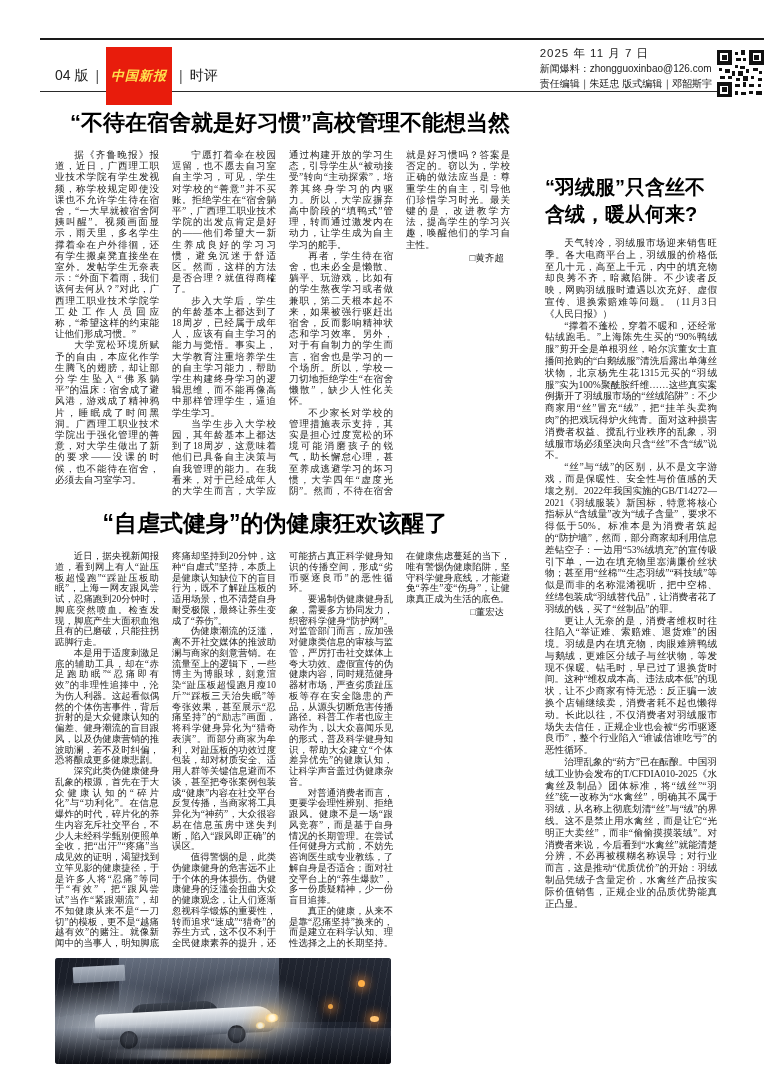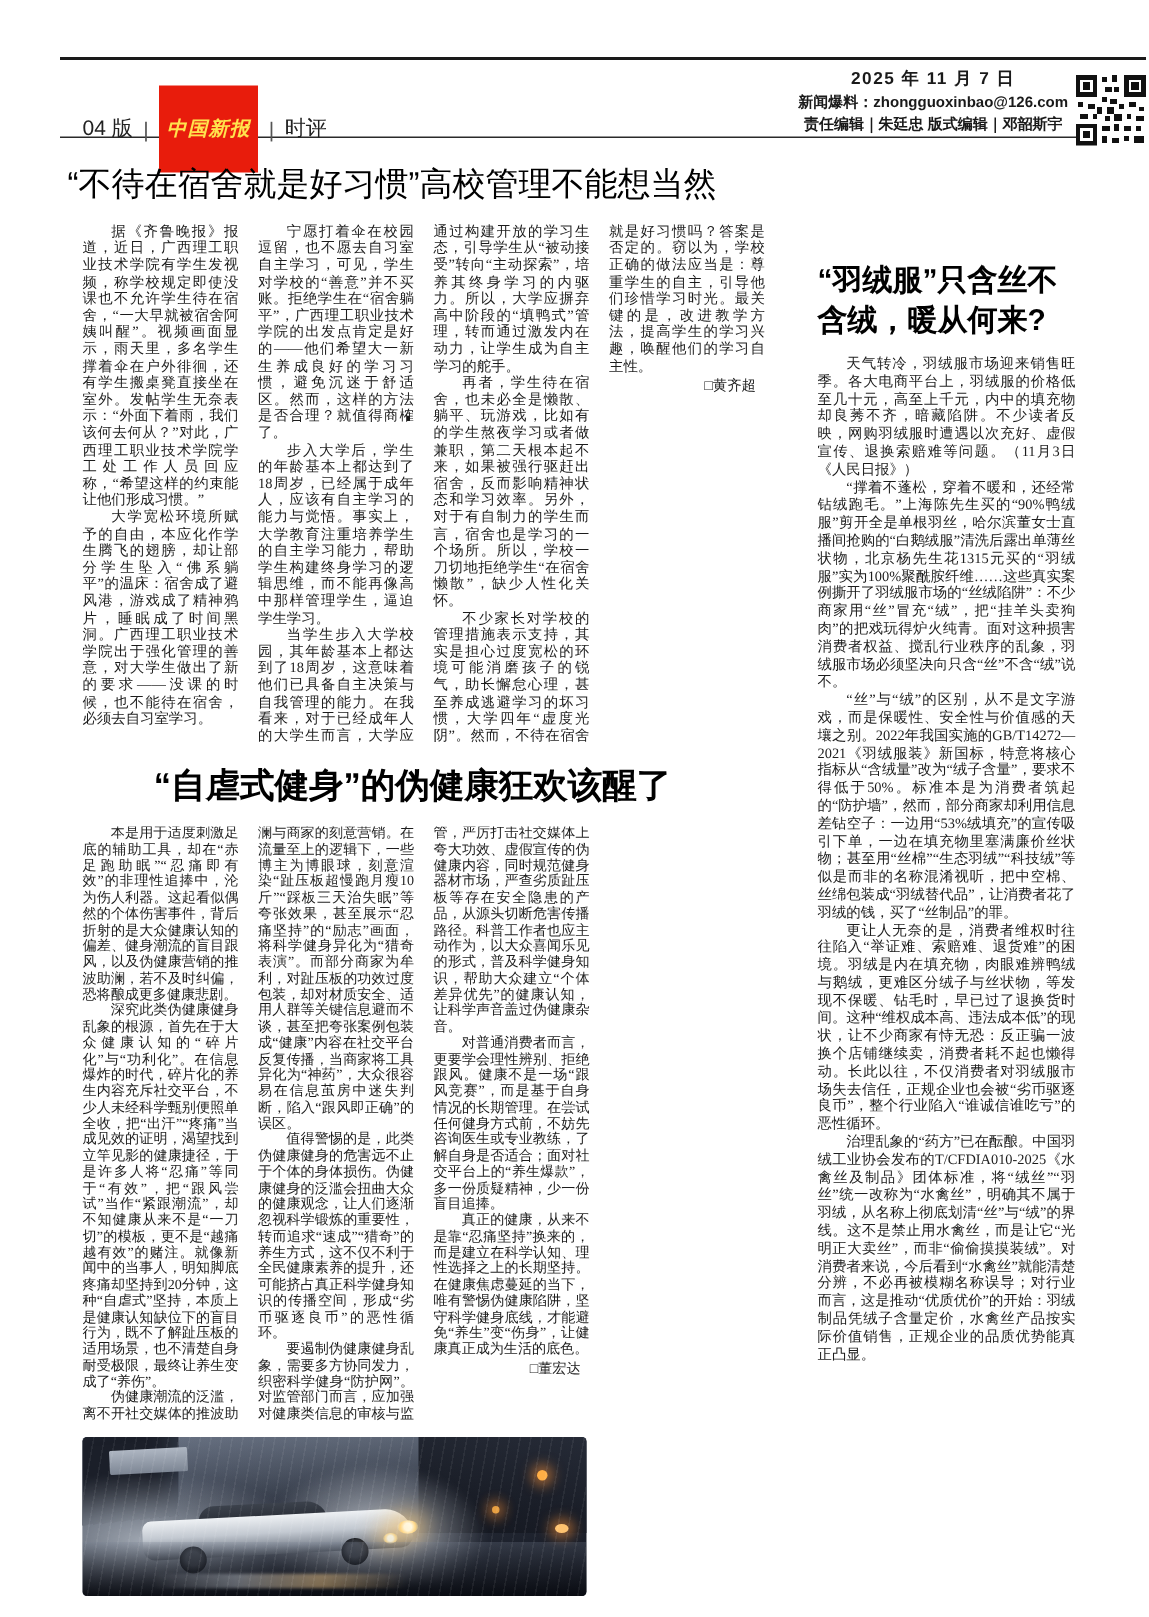--- a/index.html
+++ b/index.html
@@ -6,34 +6,34 @@
   html,body { background:#e9e9e9; }
   .page {
     position:relative; width:766px; height:1078px; margin:0 auto;
     background:#ffffff; color:#111; overflow:hidden;
     font-family:"Liberation Sans", sans-serif;
   }
   .rule { position:absolute; left:40px; width:724px; height:2px; background:#1a1a1a; }
   .rule.r2 { height:1px; background:#2a2a2a; }
 
   
-  .masthead { position:absolute; left:55px; top:57px; font-size:14px; color:#222;
+  .masthead { position:absolute; left:55px; top:47px; font-size:14px; color:#222;
     display:flex; align-items:center; gap:7px;text-align:center; }
   .brand { background:#e81c0c; color:#ffe34d; font-weight:bold; font-style:italic;
     padding:20px 5px; font-size:13px; letter-spacing:1px;
     font-family:"Liberation Serif", serif; }
   .mast-sep { color:#555; font-weight:normal; }
-  .hdr-right { position:absolute; right:54px; top:46px; text-align:center;
-    font-size:10px; font-weight:bold; color:#1a1a1a; line-height:15px; }
+  .hdr-right { position:absolute; right:54px; top:46px; text-align:left;
+    font-size:10px; font-weight:normal; color:#1a1a1a; line-height:15px; }
   .hdr-date { font-size:11.5px; letter-spacing:1px; }
   .qr { position:absolute; right:2px; top:50px; width:47px; height:47px; }
 
   
   .h1-art1 { position:absolute; left:45px; top:103px; width:490px; height:40px;
-    font-size:22px; font-weight:400; letter-spacing:0px;
+    font-size:22px; font-weight:700; text-align:center; letter-spacing:0px;
     color:#000; line-height:40px; white-space:nowrap; }
   .h1-art2 { position:absolute; left:55px; top:504px; width:440px; height:38px;
     font-size:23px; font-weight:900; text-align:center; color:#000; line-height:38px;
     white-space:nowrap; }
   .h1-side { position:absolute; left:545px; top:174px; width:176px;
     font-size:20px; font-weight:700; color:#000; line-height:27px; }
 
   
   .bodycols { position:absolute; overflow:hidden;
     font-family:"Liberation Serif", serif; color:#1c1c1c;
@@ -166,20 +166,21 @@
     <p class="para">宁愿打着伞在校园逗留，也不愿去自习室自主学习，可见，学生对学校的“善意”并不买账。拒绝学生在“宿舍躺平”，广西理工职业技术学院的出发点肯定是好的——他们希望大一新生养成良好的学习习惯，避免沉迷于舒适区。然而，这样的方法是否合理？就值得商榷了。</p>
     <p class="para">步入大学后，学生的年龄基本上都达到了18周岁，已经属于成年人，应该有自主学习的能力与觉悟。事实上，大学教育注重培养学生的自主学习能力，帮助学生构建终身学习的逻辑思维，而不能再像高中那样管理学生，逼迫学生学习。</p>
     <p class="para">当学生步入大学校园，其年龄基本上都达到了18周岁，这意味着他们已具备自主决策与自我管理的能力。在我看来，对于已经成年人的大学生而言，大学应通过构建开放的学习生态，引导学生从“被动接受”转向“主动探索”，培养其终身学习的内驱力。所以，大学应摒弃高中阶段的“填鸭式”管理，转而通过激发内在动力，让学生成为自主学习的舵手。</p>
     <p class="para">再者，学生待在宿舍，也未必全是懒散、躺平、玩游戏，比如有的学生熬夜学习或者做兼职，第二天根本起不来，如果被强行驱赶出宿舍，反而影响精神状态和学习效率。另外，对于有自制力的学生而言，宿舍也是学习的一个场所。所以，学校一刀切地拒绝学生“在宿舍懒散”，缺少人性化关怀。</p>
     <p class="para">不少家长对学校的管理措施表示支持，其实是担心过度宽松的环境可能消磨孩子的锐气，助长懈怠心理，甚至养成逃避学习的坏习惯，大学四年“虚度光阴”。然而，不待在宿舍就是好习惯吗？答案是否定的。窃以为，学校正确的做法应当是：尊重学生的自主，引导他们珍惜学习时光。最关键的是，改进教学方法，提高学生的学习兴趣，唤醒他们的学习自主性。</p>
     <div class="sig">□黄齐超</div>
   </div>
 
   <h1 class="h1-art2">“自虐式健身”的伪健康狂欢该醒了</h1>
   <div class="bodycols art2-body">
+    <p class="para">近日，据央视新闻报道，看到网上有人“趾压板超慢跑”“踩趾压板助眠”，上海一网友跟风尝试，忍痛跑到20分钟时，脚底突然喷血。检查发现，脚底产生大面积血泡且有的已磨破，只能拄拐踮脚行走。</p>
     <p class="para">本是用于适度刺激足底的辅助工具，却在“赤足跑助眠”“忍痛即有效”的非理性追捧中，沦为伤人利器。这起看似偶然的个体伤害事件，背后折射的是大众健康认知的偏差、健身潮流的盲目跟风，以及伪健康营销的推波助澜，若不及时纠偏，恐将酿成更多健康悲剧。</p>
     <p class="para">深究此类伪健康健身乱象的根源，首先在于大众健康认知的“碎片化”与“功利化”。在信息爆炸的时代，碎片化的养生内容充斥社交平台，不少人未经科学甄别便照单全收，把“出汗”“疼痛”当成见效的证明，渴望找到立竿见影的健康捷径，于是许多人将“忍痛”等同于“有效”，把“跟风尝试”当作“紧跟潮流”，却不知健康从来不是“一刀切”的模板，更不是“越痛越有效”的赌注。就像新闻中的当事人，明知脚底疼痛却坚持到20分钟，这种“自虐式”坚持，本质上是健康认知缺位下的盲目行为，既不了解趾压板的适用场景，也不清楚自身耐受极限，最终让养生变成了“养伤”。</p>
     <p class="para">伪健康潮流的泛滥，离不开社交媒体的推波助澜与商家的刻意营销。在流量至上的逻辑下，一些博主为博眼球，刻意渲染“趾压板超慢跑月瘦10斤”“踩板三天治失眠”等夸张效果，甚至展示“忍痛坚持”的“励志”画面，将科学健身异化为“猎奇表演”。而部分商家为牟利，对趾压板的功效过度包装，却对材质安全、适用人群等关键信息避而不谈，甚至把夸张案例包装成“健康”内容在社交平台反复传播，当商家将工具异化为“神药”，大众很容易在信息茧房中迷失判断，陷入“跟风即正确”的误区。</p>
     <p class="para">值得警惕的是，此类伪健康健身的危害远不止于个体的身体损伤。伪健康健身的泛滥会扭曲大众的健康观念，让人们逐渐忽视科学锻炼的重要性，转而追求“速成”“猎奇”的养生方式，这不仅不利于全民健康素养的提升，还可能挤占真正科学健身知识的传播空间，形成“劣币驱逐良币”的恶性循环。</p>
     <p class="para">要遏制伪健康健身乱象，需要多方协同发力，织密科学健身“防护网”。对监管部门而言，应加强对健康类信息的审核与监管，严厉打击社交媒体上夸大功效、虚假宣传的伪健康内容，同时规范健身器材市场，严查劣质趾压板等存在安全隐患的产品，从源头切断危害传播路径。科普工作者也应主动作为，以大众喜闻乐见的形式，普及科学健身知识，帮助大众建立“个体差异优先”的健康认知，让科学声音盖过伪健康杂音。</p>
     <p class="para">对普通消费者而言，更要学会理性辨别、拒绝跟风。健康不是一场“跟风竞赛”，而是基于自身情况的长期管理。在尝试任何健身方式前，不妨先咨询医生或专业教练，了解自身是否适合；面对社交平台上的“养生爆款”，多一份质疑精神，少一份盲目追捧。</p>
     <p class="para">真正的健康，从来不是靠“忍痛坚持”换来的，而是建立在科学认知、理性选择之上的长期坚持。在健康焦虑蔓延的当下，唯有警惕伪健康陷阱，坚守科学健身底线，才能避免“养生”变“伤身”，让健康真正成为生活的底色。</p>
     <div class="sig">□董宏达</div>
   </div>
 

